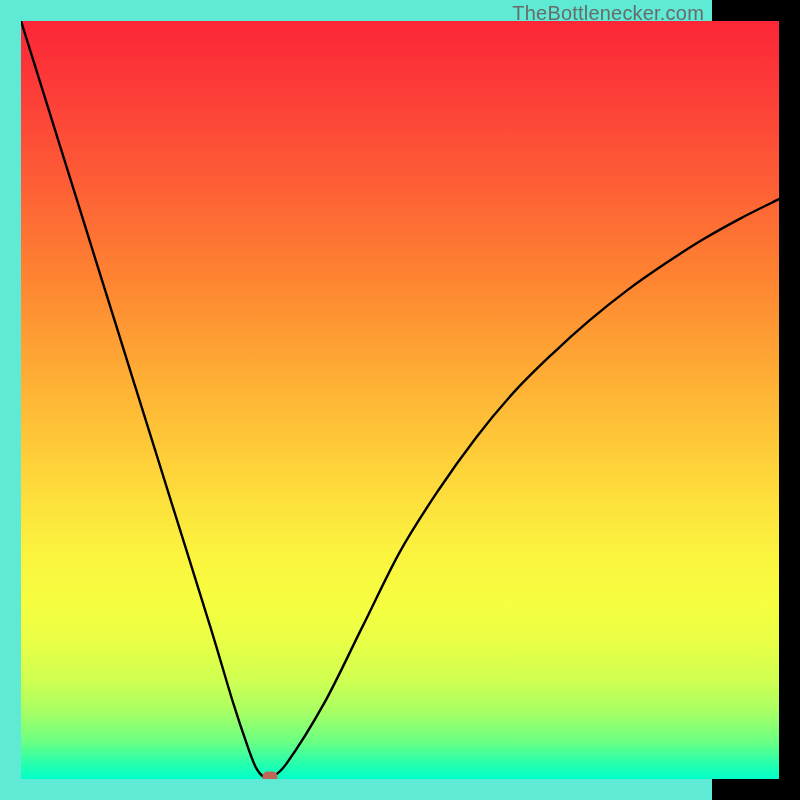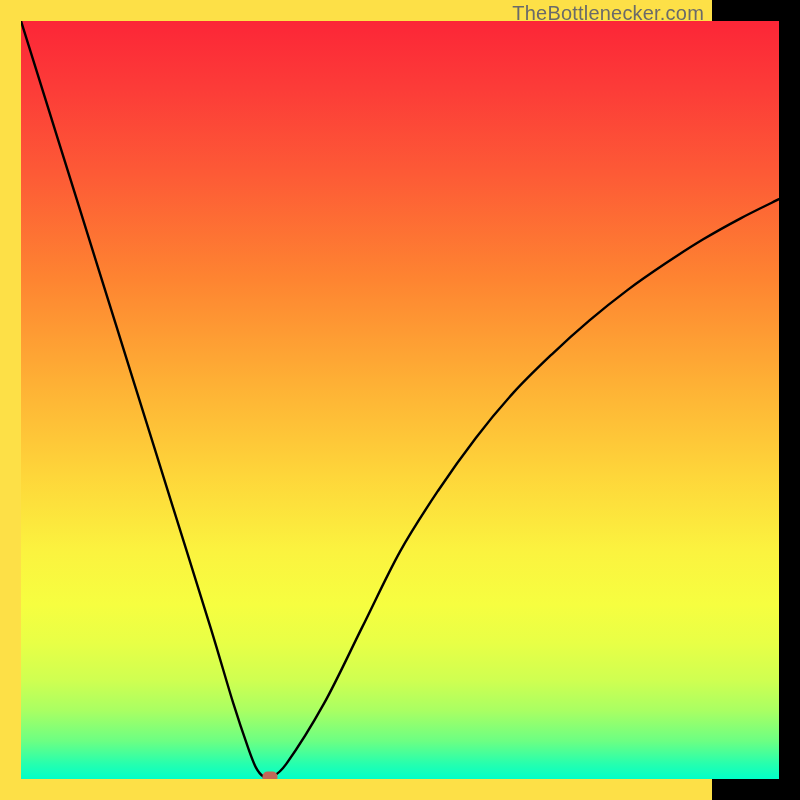--- a/index.html
+++ b/index.html
@@ -7,21 +7,21 @@
     padding: 0;
     width: 800px;
     height: 800px;
     background: #000;
     font-family: Arial, Helvetica, sans-serif;
   }
   .frame {
     position: relative;
     width: 712px;
     height: 800px;
-    background: #fde047;
+    background: #5eead4;
   }
   .watermark {
     position: absolute;
     top: 2px;
     right: 8px;
     color: #6a6a6a;
     font-size: 20px;
     letter-spacing: 0.2px;
     z-index: 5;
   }

